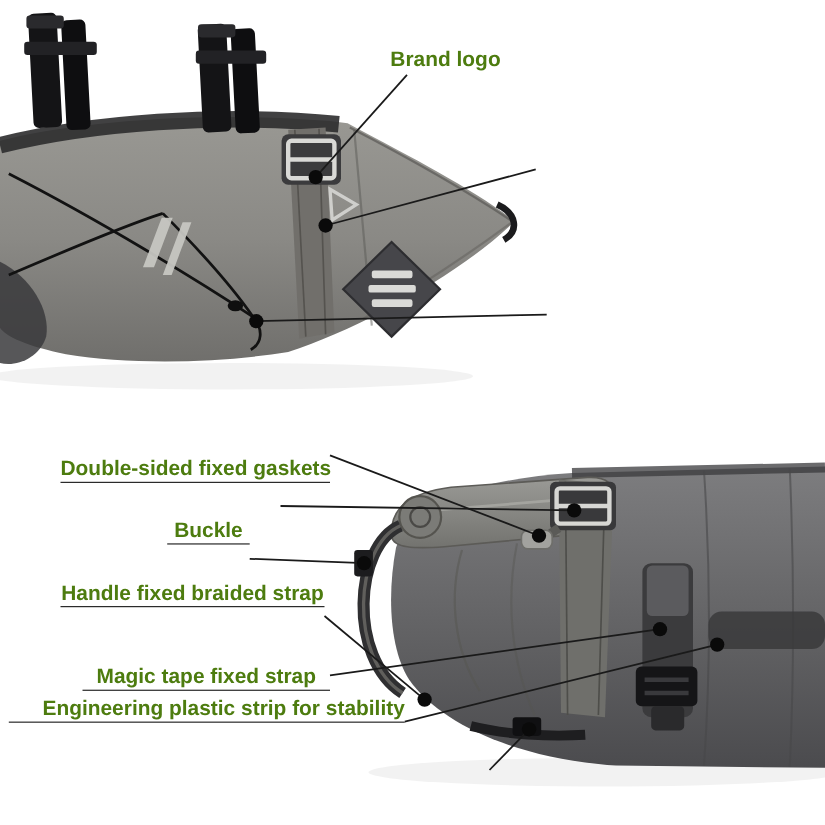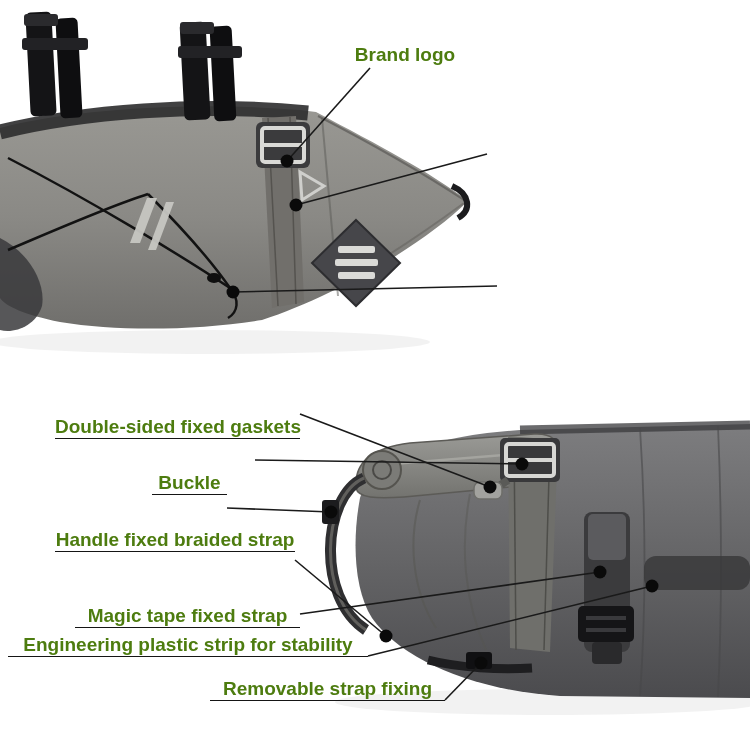--- a/index.html
+++ b/index.html
@@ -177,17 +177,16 @@
 
   <div class="label u" style="left:55px;top:392px;width:245px;margin-top:24px;">Double-sided fixed gaskets</div>
 
 
   <div class="label u" style="left:152px;top:472px;width:75px;">Buckle</div>
 
   <div class="label u" style="left:55px;top:529px;width:240px;">Handle fixed braided strap</div>
 
   <div class="label u" style="left:75px;top:592px;width:225px;margin-top:13px;">Magic tape fixed strap</div>
 
-  <div class="label u" style="left:8px;top:634px;width:360px;">Engineering plastic strip for stability</div>
+  <div class="label u" style="left:8px;top:634px;width:360px;text-align:right;">Engineering plastic strip for stability</div>
 
-  <div class="label u" style="left:210px;top:678px;width:235px;">Removable strap fixing</div>
 
 </div>
 
 </body></html>

